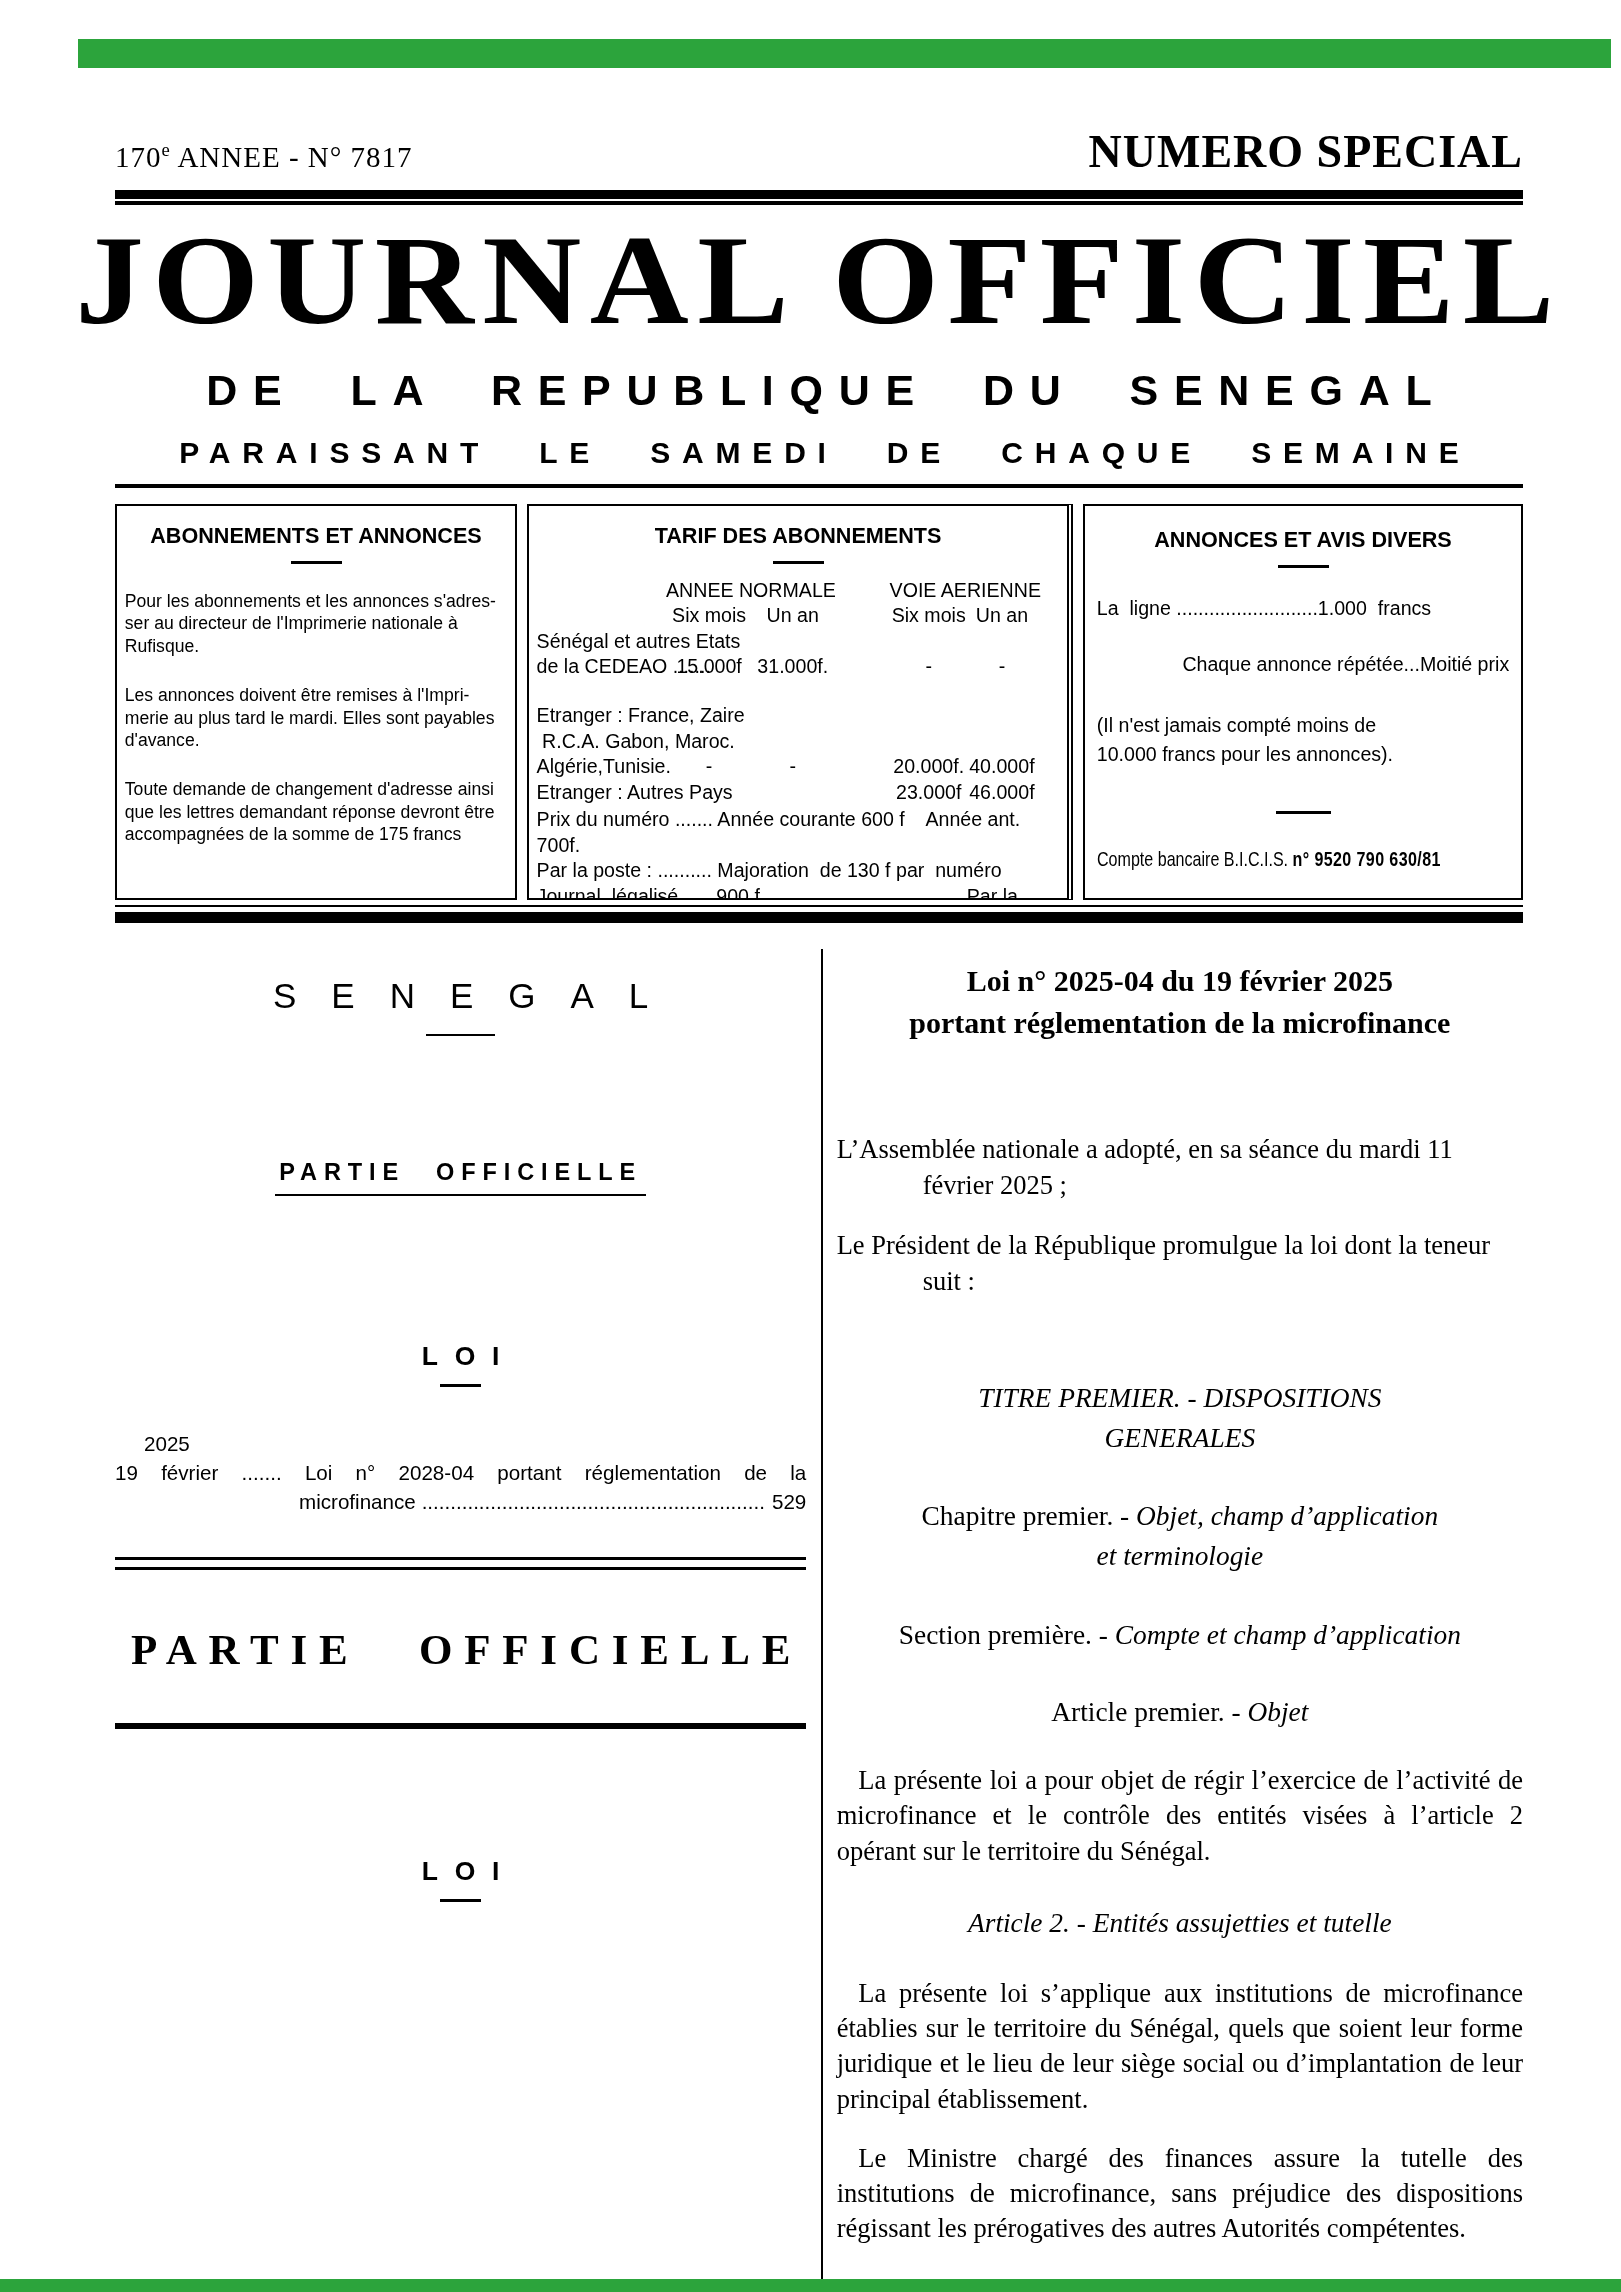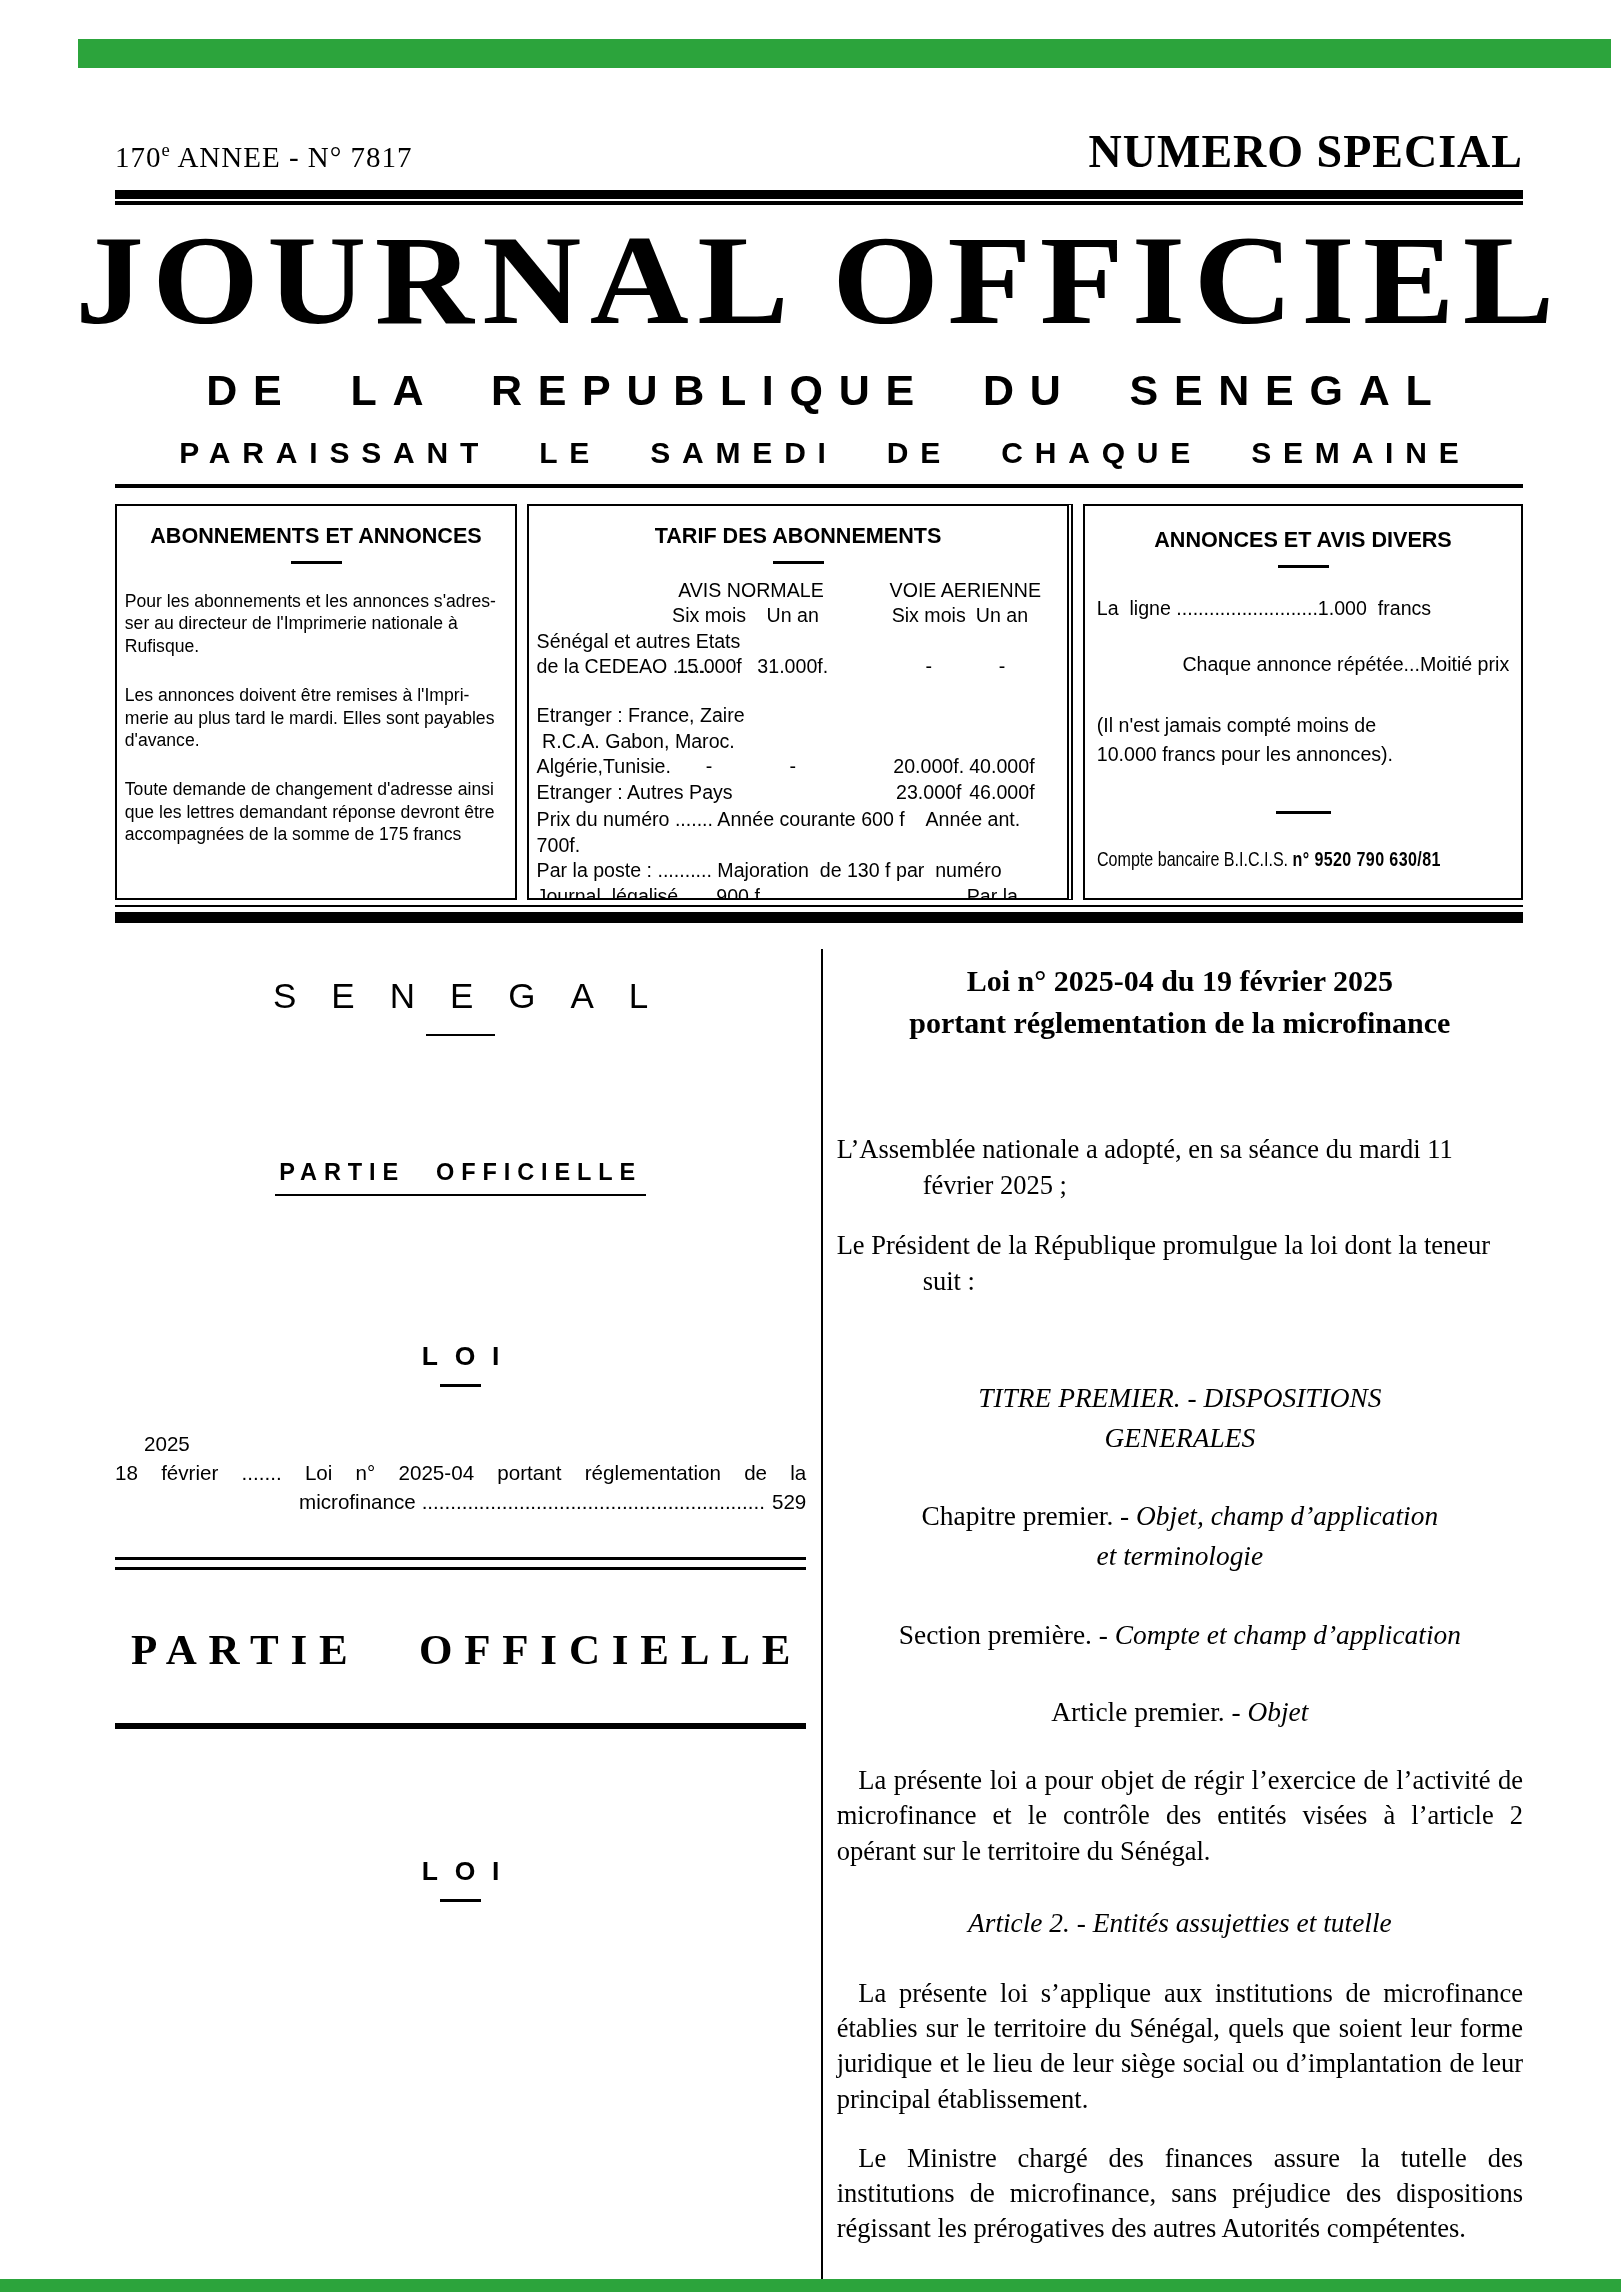--- a/index.html
+++ b/index.html
@@ -138,21 +138,21 @@
 d'avance.</p>
         <p>Toute demande de changement d'adresse ainsi
 que les lettres demandant réponse devront être
 accompagnées de la somme de 175 francs</p>
       </div>
 
       <div class="box box-tarif">
         <div class="box-title">TARIF DES ABONNEMENTS</div>
         <div class="mini-rule"></div>
         <div class="trow thead">
-          <span class="tval g1">AVIS NORMALE</span>
+          <span class="tval g1">ANNEE NORMALE</span>
           <span class="tval g2">VOIE AERIENNE</span>
         </div>
         <div class="trow">
           <span class="tval c1">Six mois</span>
           <span class="tval c2">Un an</span>
           <span class="tval c3">Six mois</span>
           <span class="tval c4">Un an</span>
         </div>
         <div class="trow">
           <span class="lbl">Sénégal et autres Etats</span>
@@ -214,21 +214,21 @@
           <span class="partie-small">PARTIE OFFICIELLE</span>
         </div>
 
         <div class="loi-wrap">
           <span class="loi-head">LOI</span>
           <div class="loi-rule"></div>
         </div>
 
         <div class="toc">
           <div class="toc-year">2025</div>
-          <div class="toc-line1">18 février ....... Loi n° 2025-04 portant réglementation de la</div>
+          <div class="toc-line1">19 février ....... Loi n° 2028-04 portant réglementation de la</div>
           <div class="toc-line2">
             <span>microfinance</span>
             <span class="toc-dots">.............................................................</span>
             <span class="toc-page">529</span>
           </div>
         </div>
 
         <div class="bar dblrule-a"></div>
         <div class="bar dblrule-b"></div>
 

